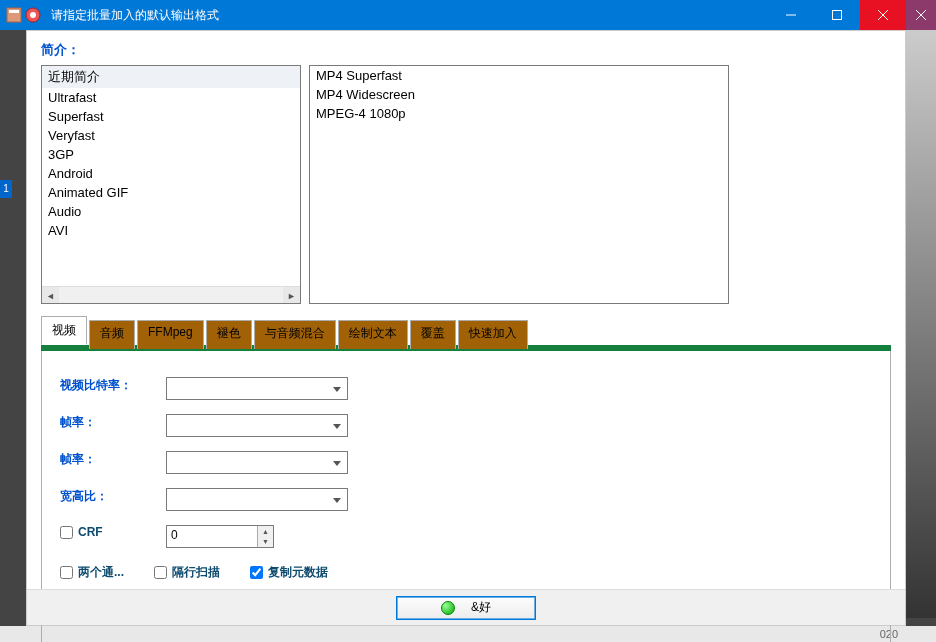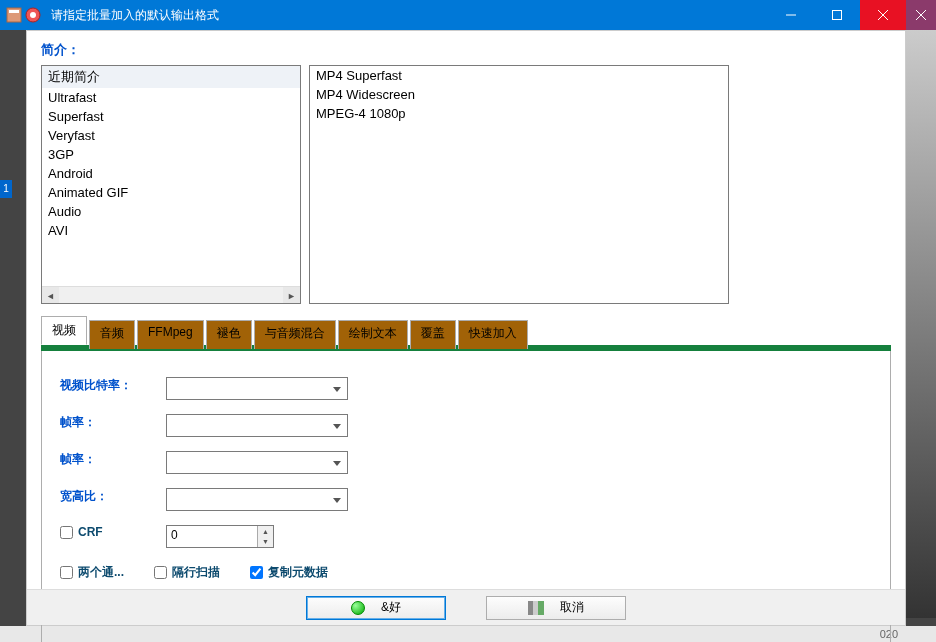--- a/index.html
+++ b/index.html
@@ -198,18 +198,14 @@
         <label>复制元数据</label>
       </div>
     </div>
   </div>
 
   <div class="footer">
     <div class="fbtn primary">
       <span class="circle green"></span>
       <span>&amp;好</span>
     </div>
-    <div class="fbtn">
-      <span class="door"></span>
-      <span>取消</span>
-    </div>
   </div>
 </div>
 
 </body></html>

